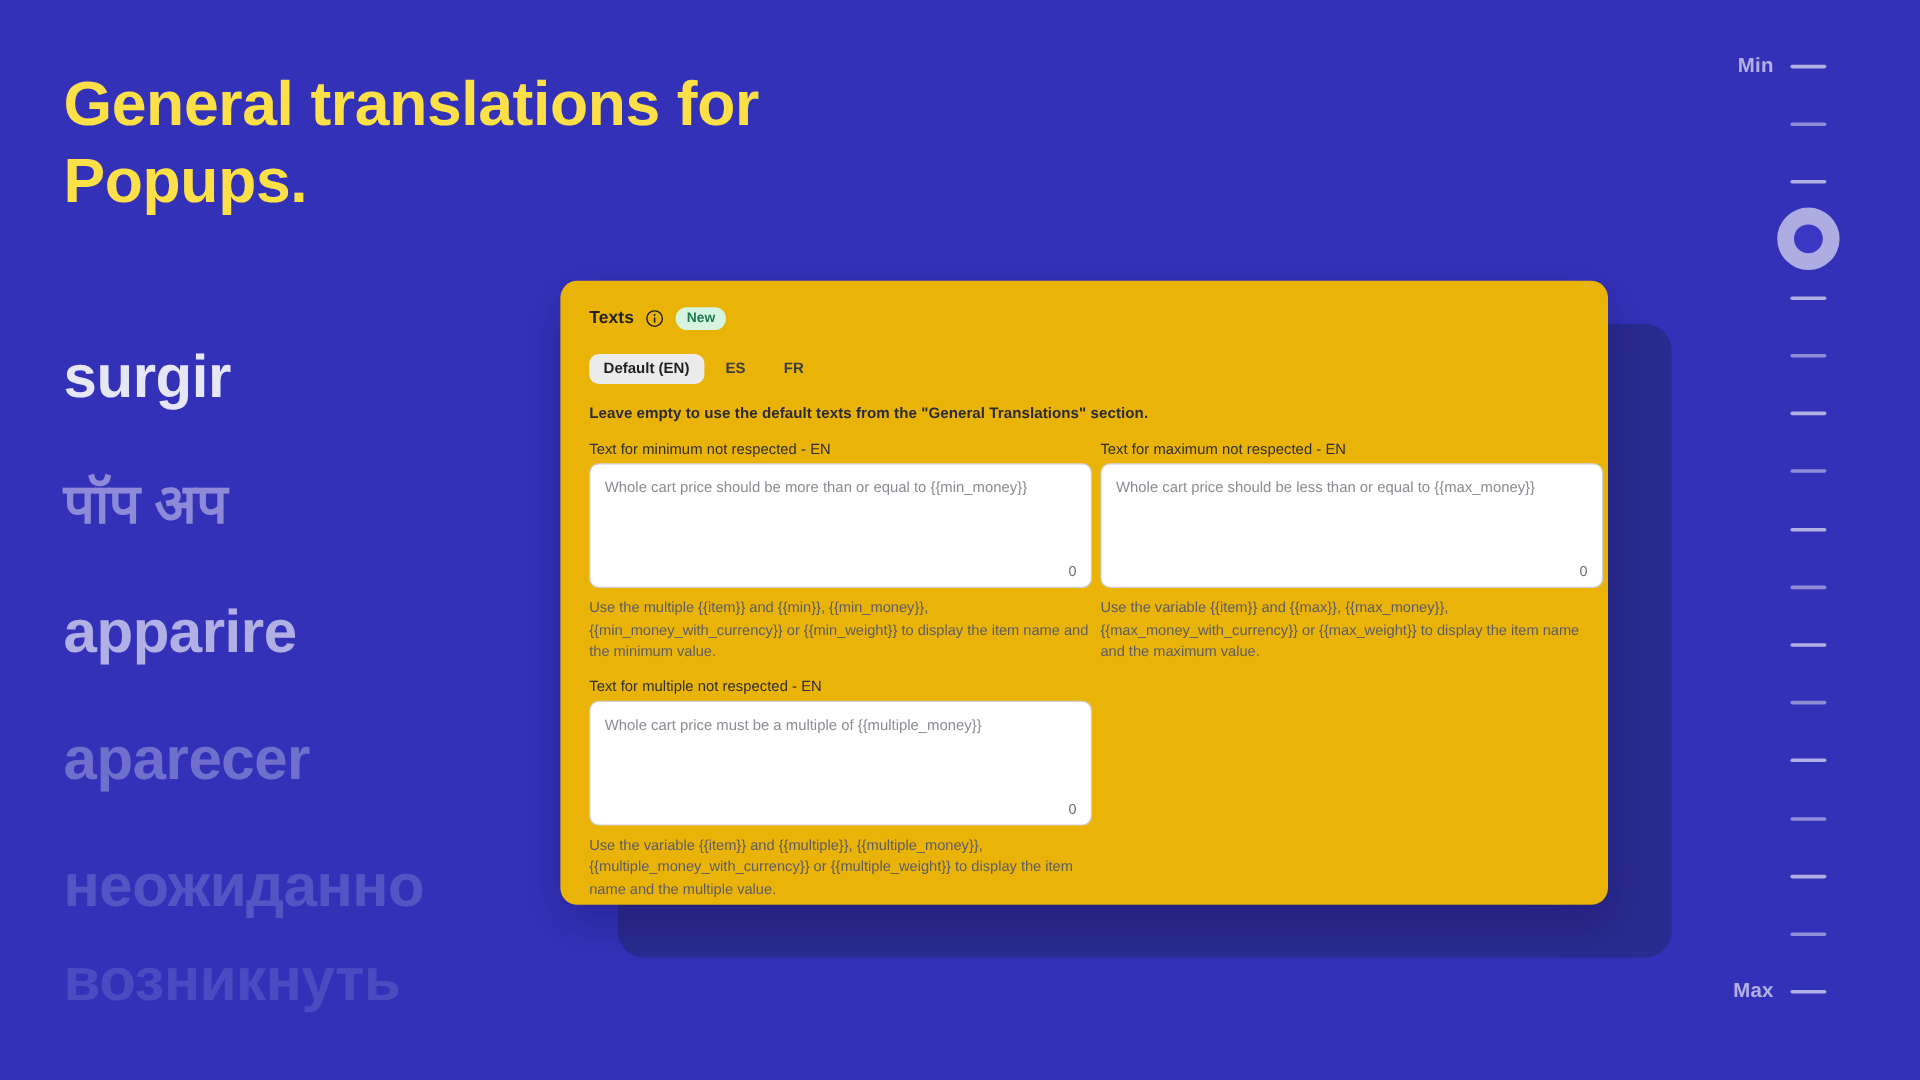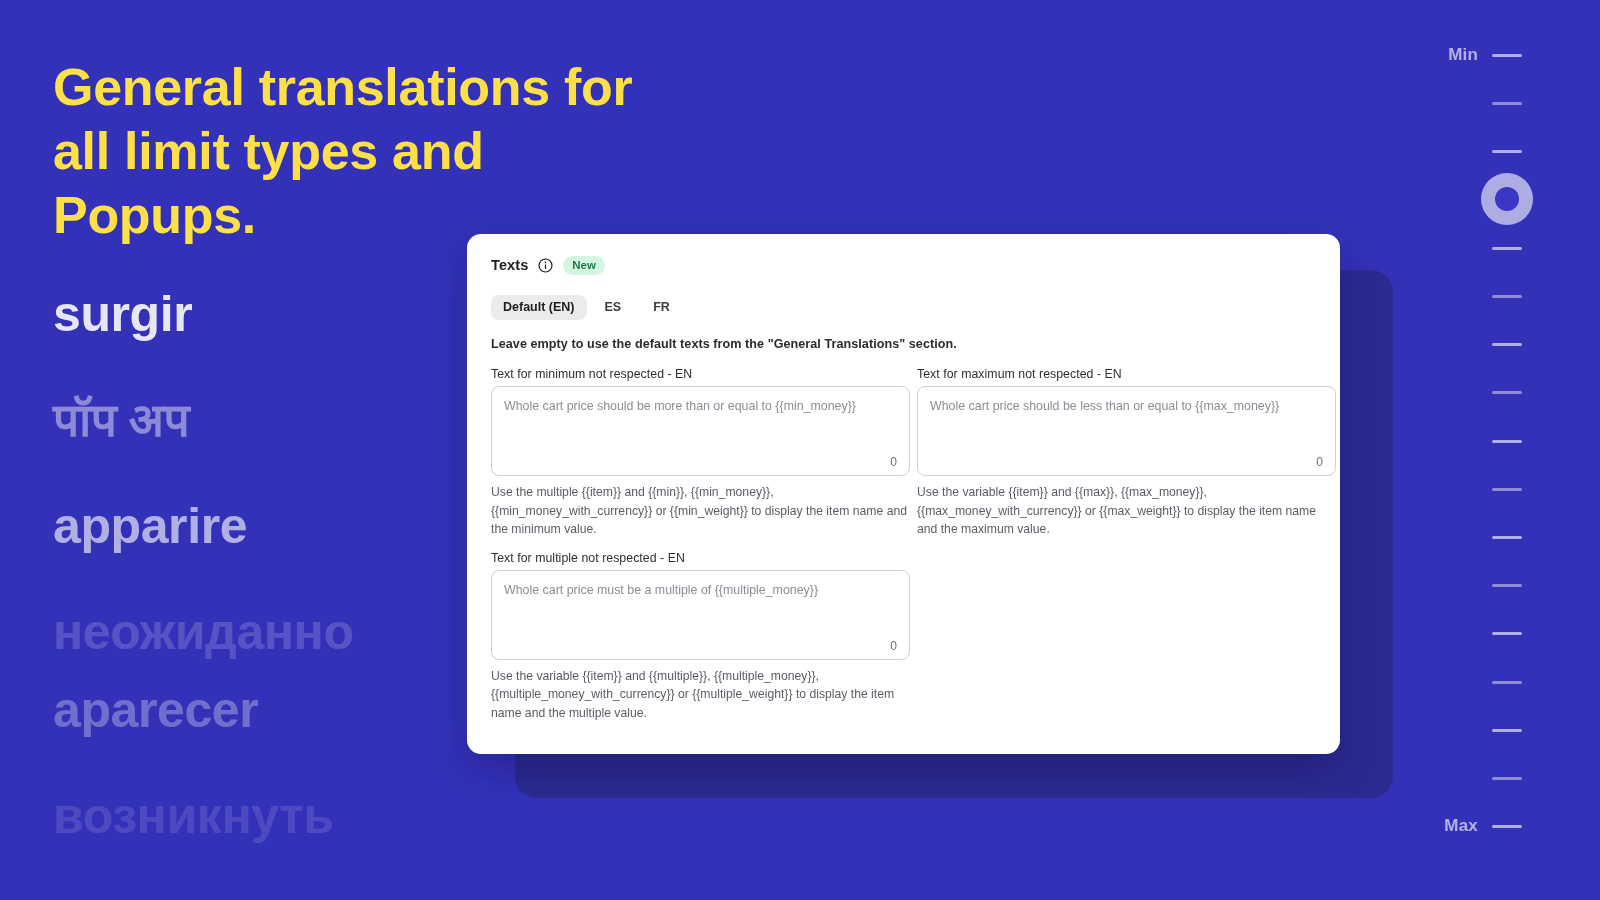--- a/index.html
+++ b/index.html
@@ -59,21 +59,21 @@
     width: 878px; height: 528px;
     background: #2b2a90;
     border-radius: 22px;
   }
 
   
   .card {
     position: absolute;
     left: 467px; top: 234px;
     width: 873px; height: 520px;
-    background: #ffffff;
+    background: #eab308;
     border-radius: 14px;
     box-shadow: 0 14px 38px rgba(10,10,60,0.28);
     padding: 18px 24px 0 24px;
   }
 
   .card-head {
     display: flex;
     align-items: center;
     gap: 10px;
     height: 26px;
@@ -138,21 +138,21 @@
   }
   .field { width: 420px; }
   .field-label {
     font-size: 12.3px;
     color: #2e2e33;
     margin-bottom: 5px;
     letter-spacing: 0.05px;
   }
   .textarea-wrap {
     position: relative;
-    width: 419px; height: 90px;
+    width: 419px; height: 104px;
     border: 1px solid #cfcfd4;
     border-radius: 8px;
     background: #fff;
   }
   .textarea-ph {
     position: absolute;
     left: 12px; top: 11px;
     right: 12px;
     font-size: 12.4px;
     color: #8c8c94;
@@ -213,30 +213,29 @@
     background: #3a37c4;
   }
 </style>
 </head>
 <body>
 
 <div id="stage">
 
   <div class="hero">
     <div class="hero-title">General translations for</div>
-    <div class="hero-title">all limit types and</div>
     <div class="hero-title">Popups.</div>
   </div>
 
   <div class="word-stack">
     <div class="word w0">surgir</div>
     <div class="word w2">पॉप अप</div>
     <div class="word w1">apparire</div>
+    <div class="word w3">aparecer</div>
     <div class="word w4">неожиданно</div>
-    <div class="word w3">aparecer</div>
     <div class="word w5">возникнуть</div>
   </div>
 
   <div class="back-panel"></div>
 
   <div class="card">
 
     <div class="card-head">
       <span class="card-title">Texts</span>
       <span class="info-icon">

